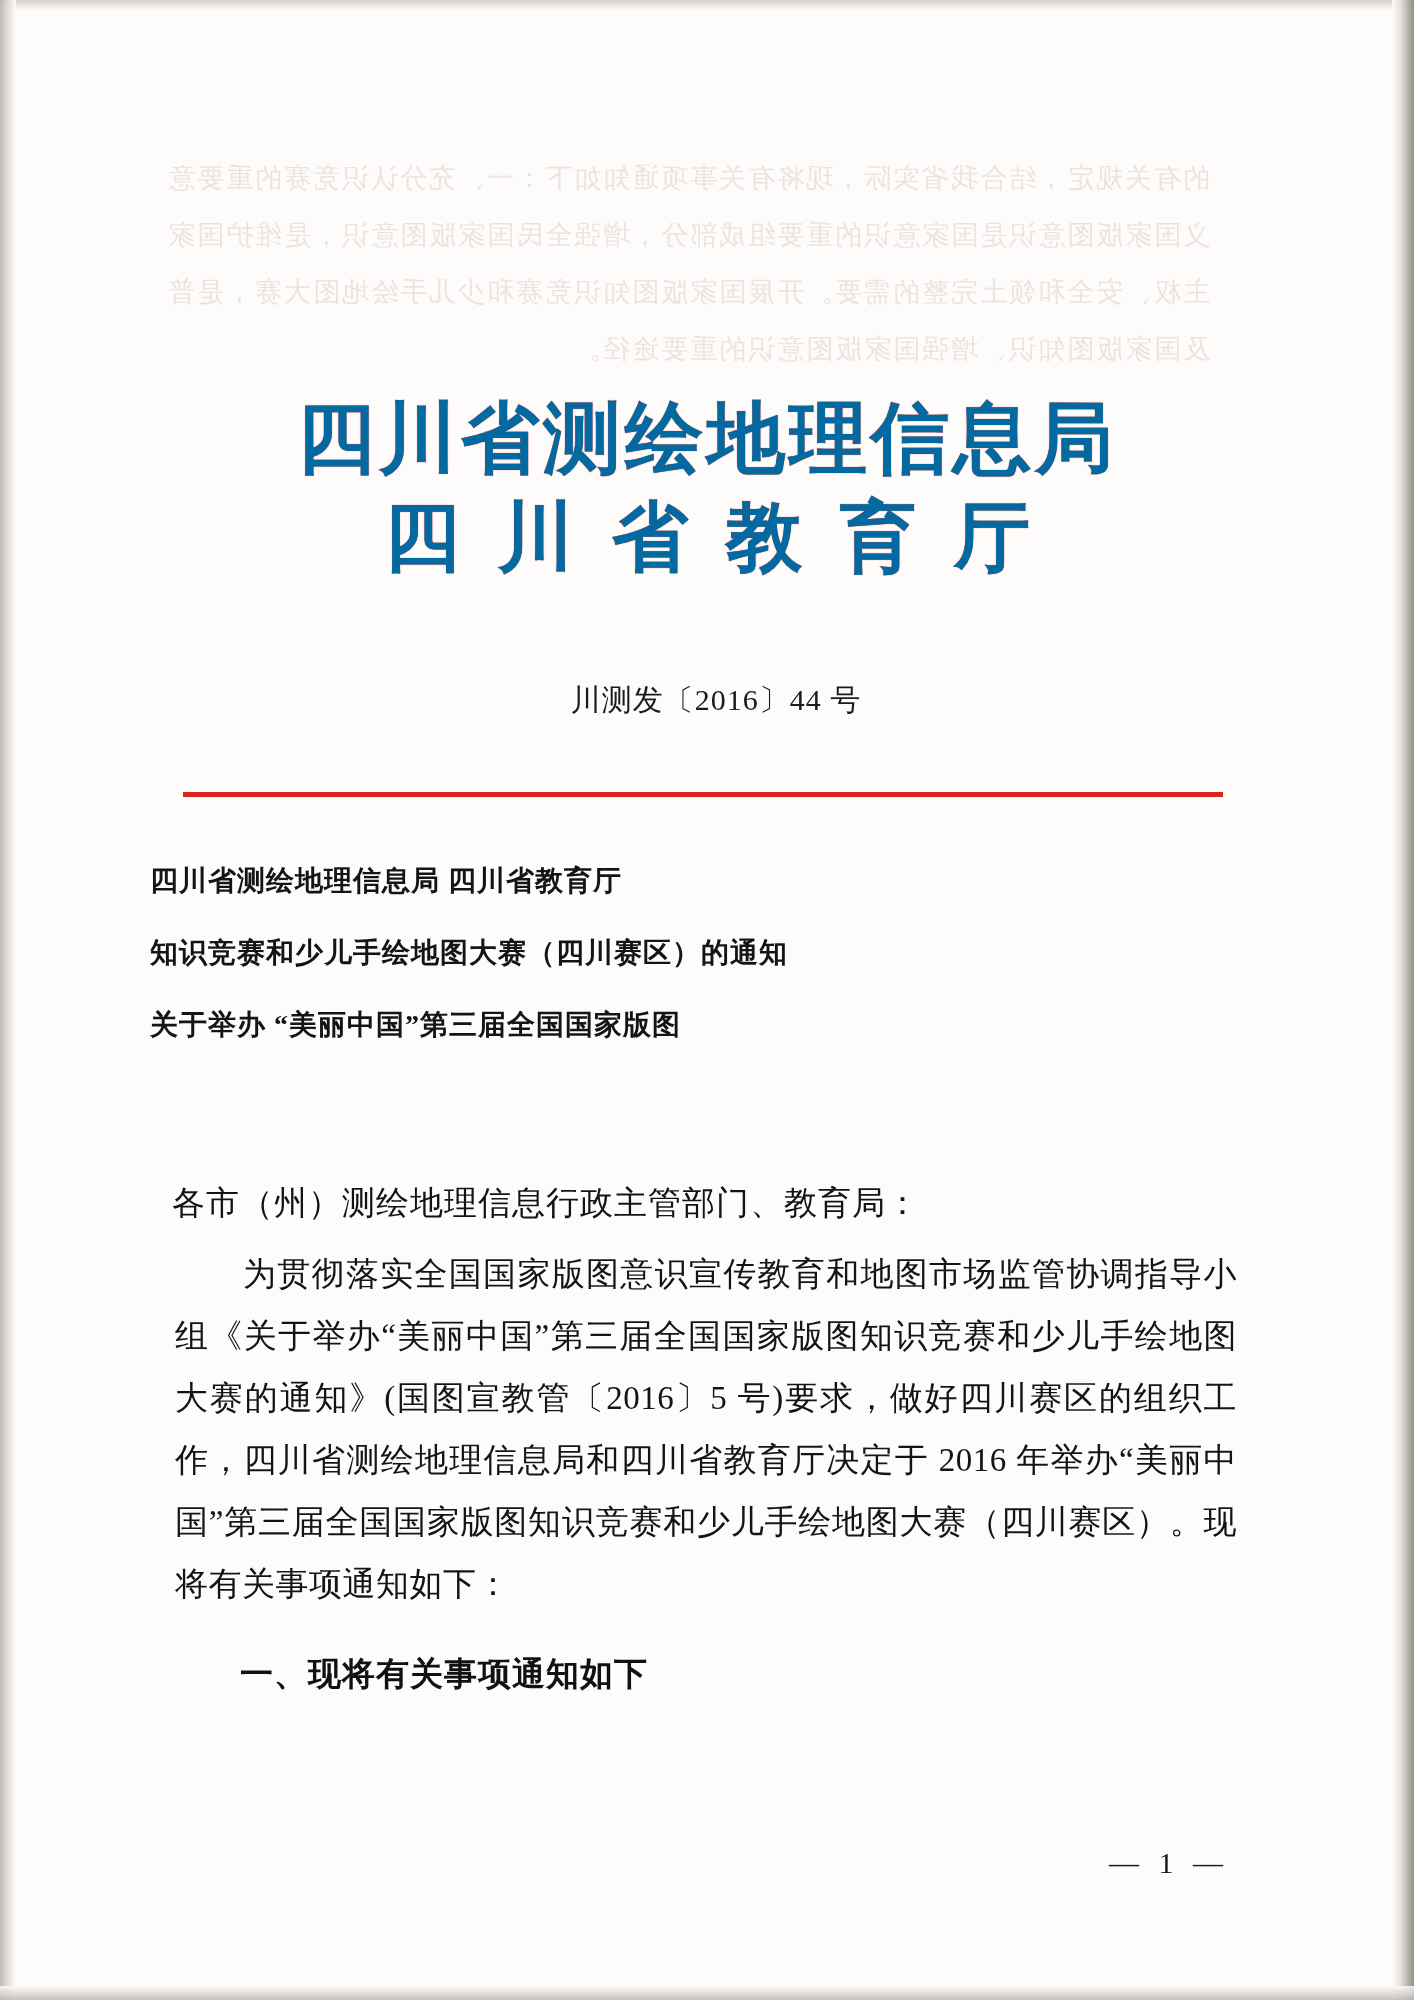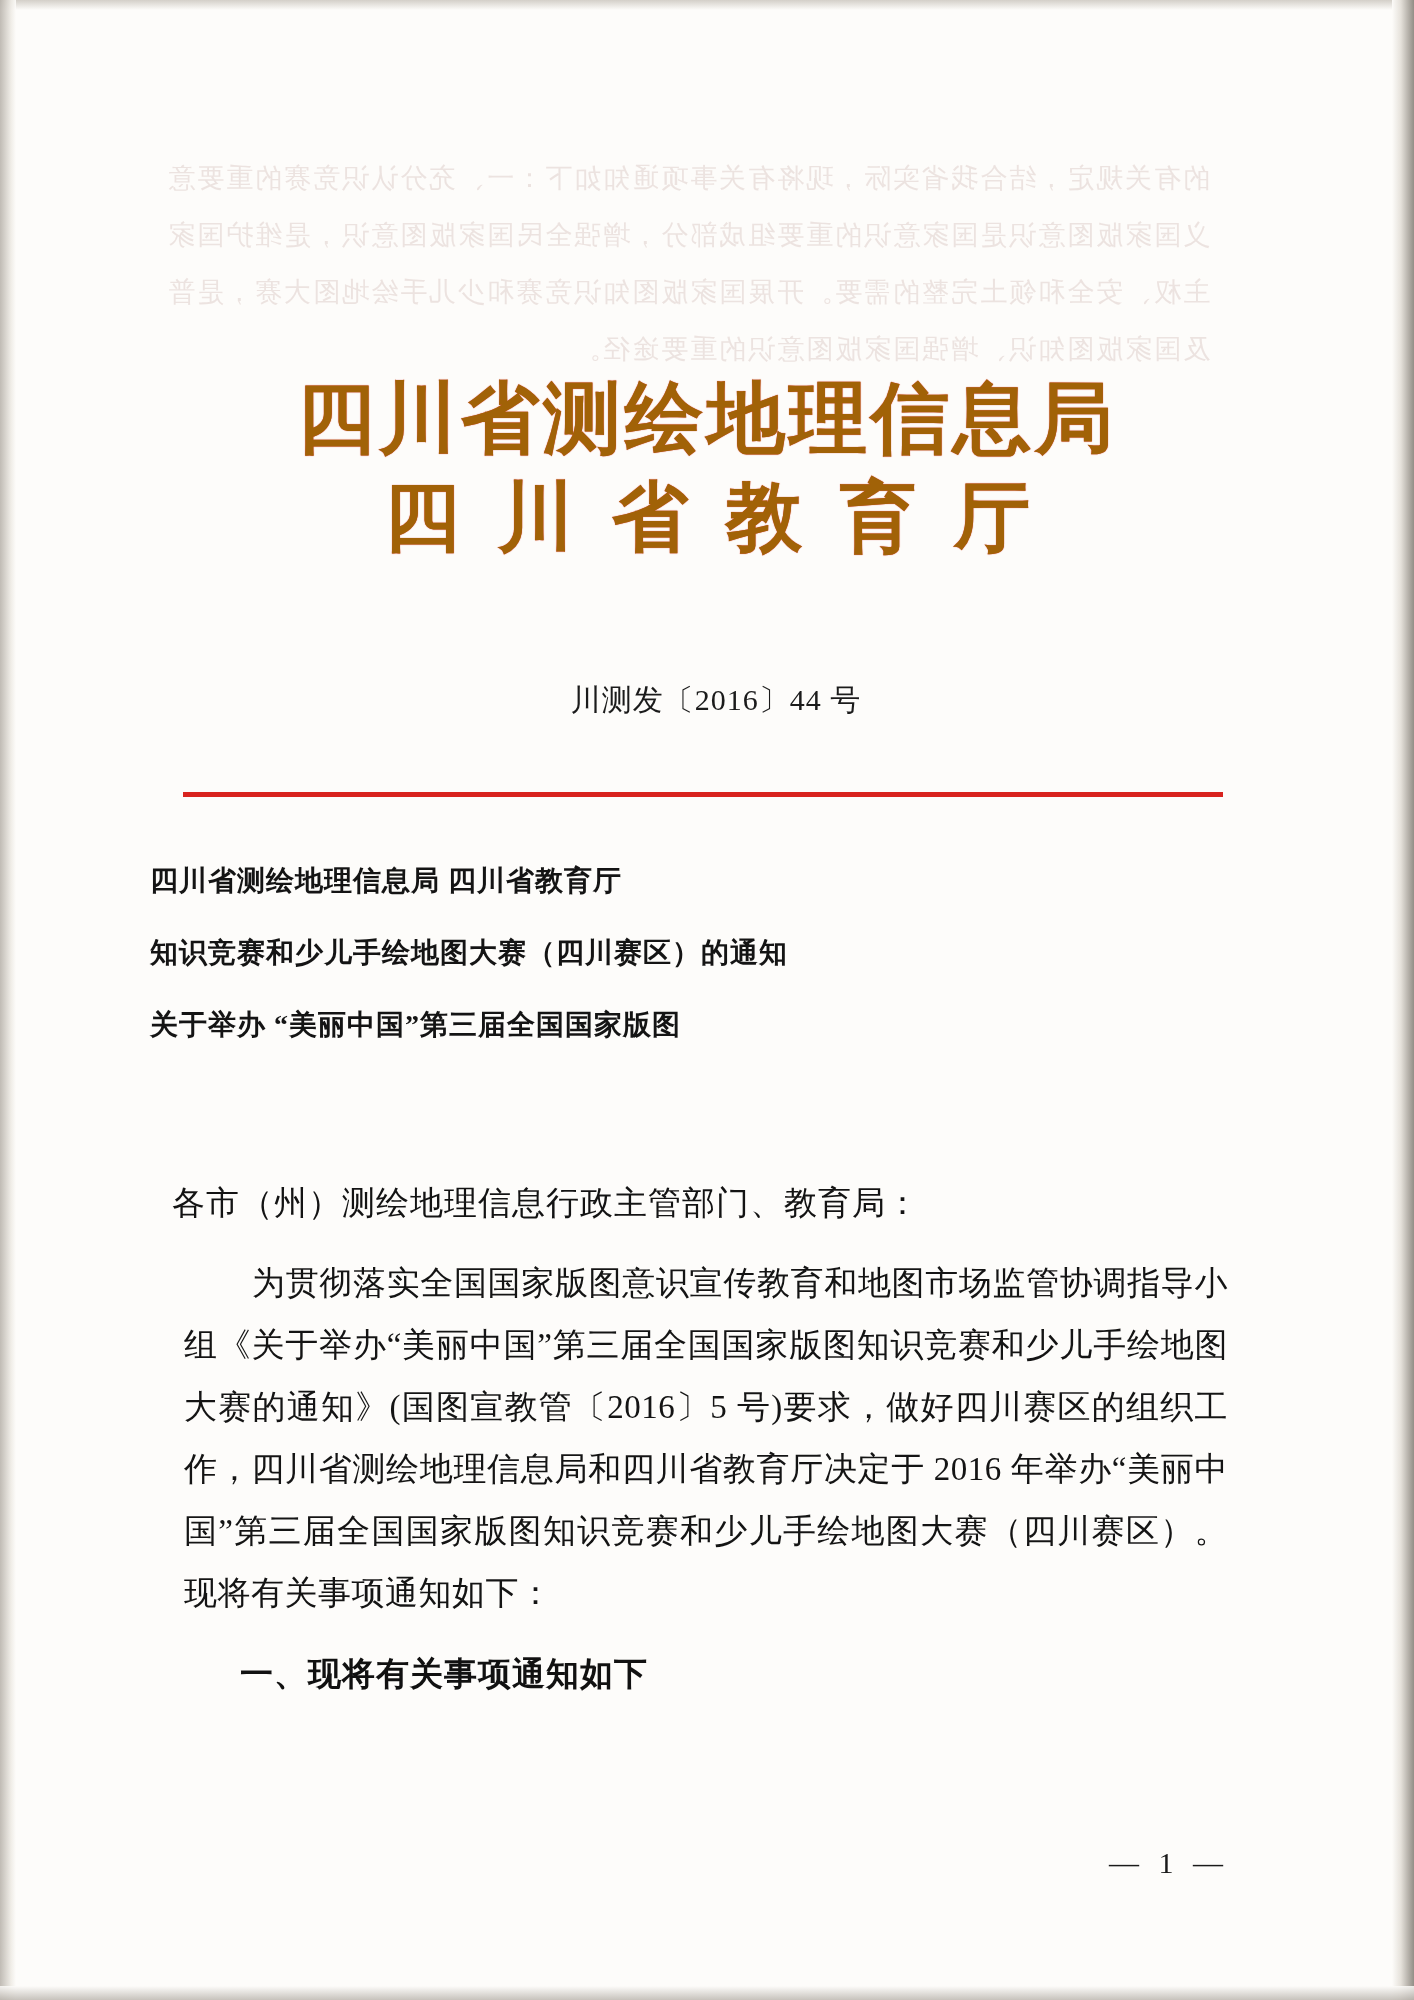--- a/index.html
+++ b/index.html
@@ -66,24 +66,24 @@
   .content {
     position: absolute;
     left: 0; top: 0;
     width: 1414px;
     height: 2000px;
   }
 
   .masthead {
     position: absolute;
     left: 0;
-    top: 371px;
+    top: 391px;
     width: 1414px;
     text-align: center;
-    color: #a16207;
+    color: #0369a1;
     font-family: "Liberation Serif", "DejaVu Serif", serif;
     font-weight: bold;
   }
   .masthead .line1 {
     font-size: 78px;
     line-height: 96px;
     letter-spacing: 4px;
     text-shadow: 0 0 1px #d8231e;
   }
   .masthead .line2 {
@@ -148,21 +148,21 @@
     top: 1240px;
     width: 1068px;
     font-size: 33px;
     line-height: 62px;
     color: #141414;
     text-align: justify;
     text-justify: inter-ideograph;
     letter-spacing: .5px;
   }
   .body p {
-    margin: 12px;
+    margin: 3px;
     text-indent: 68px;
   }
 
   .section-head {
     position: absolute;
     left: 172px;
     top: 1652px;
     width: 1000px;
     font-size: 33px;
     font-weight: bold;

